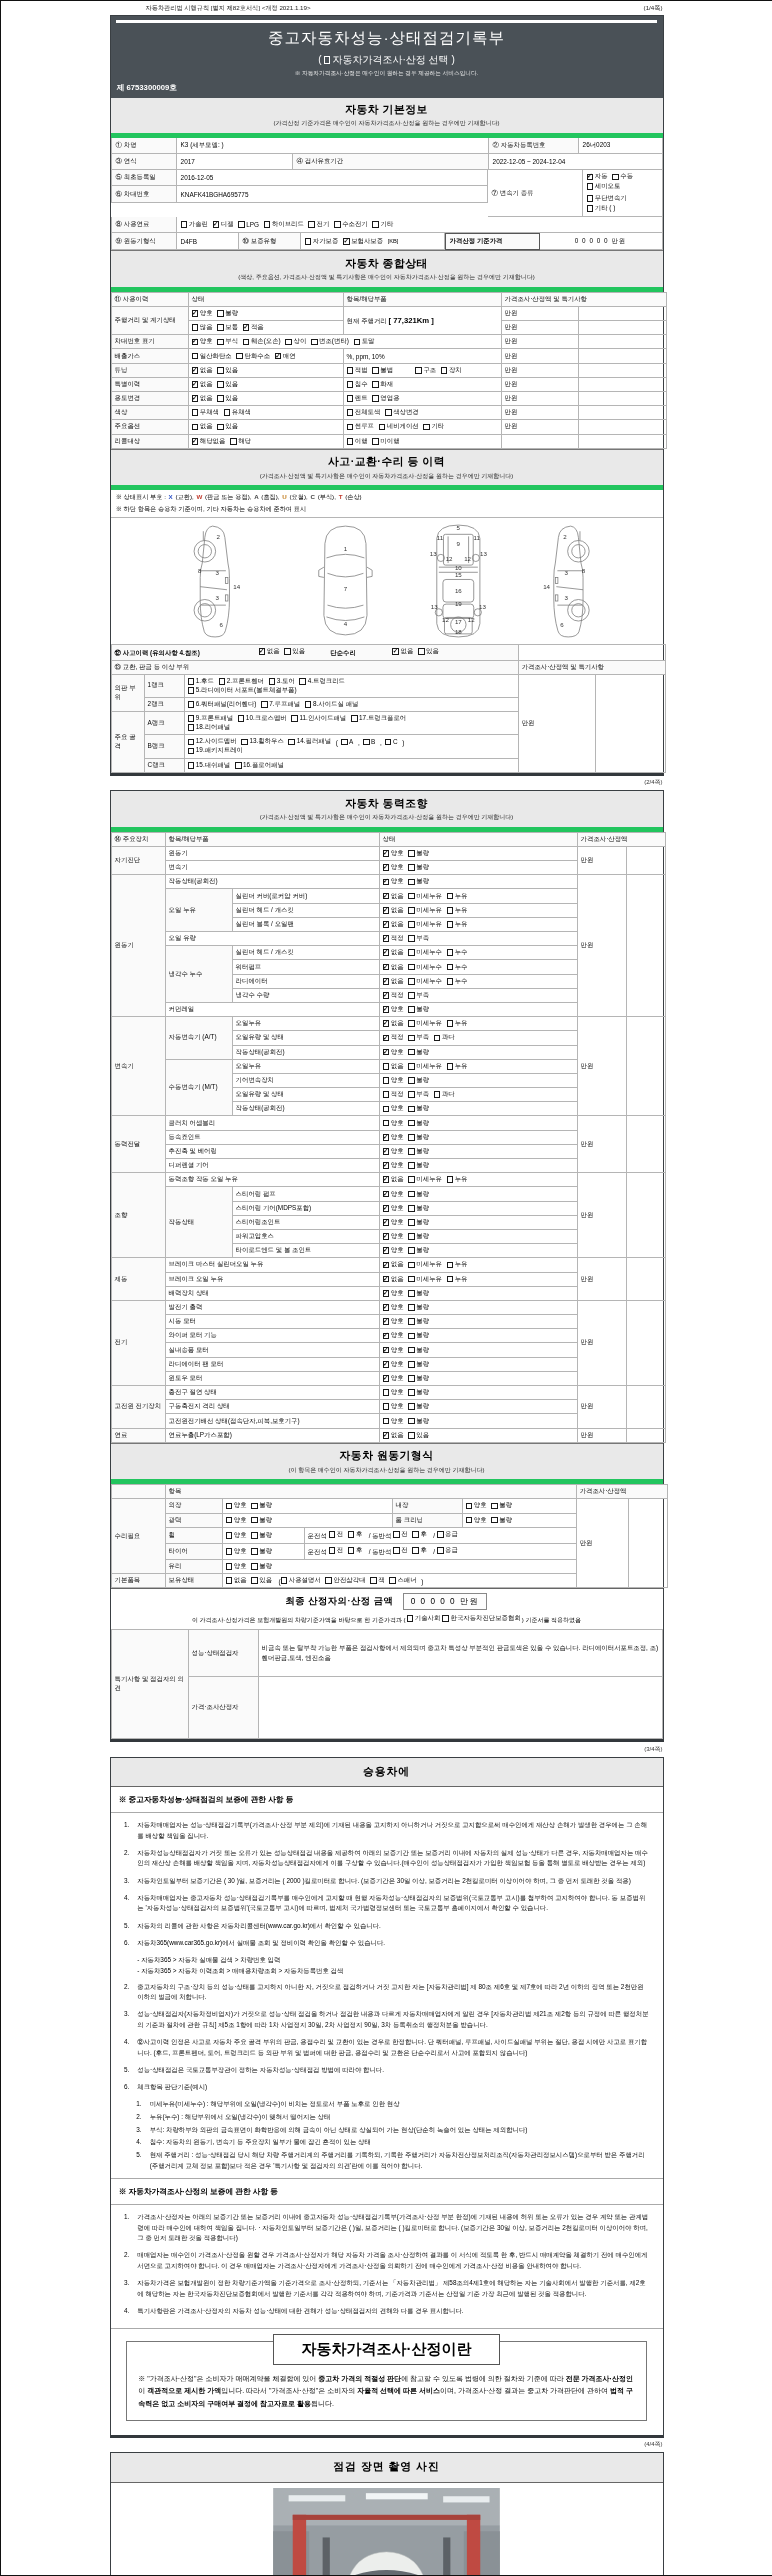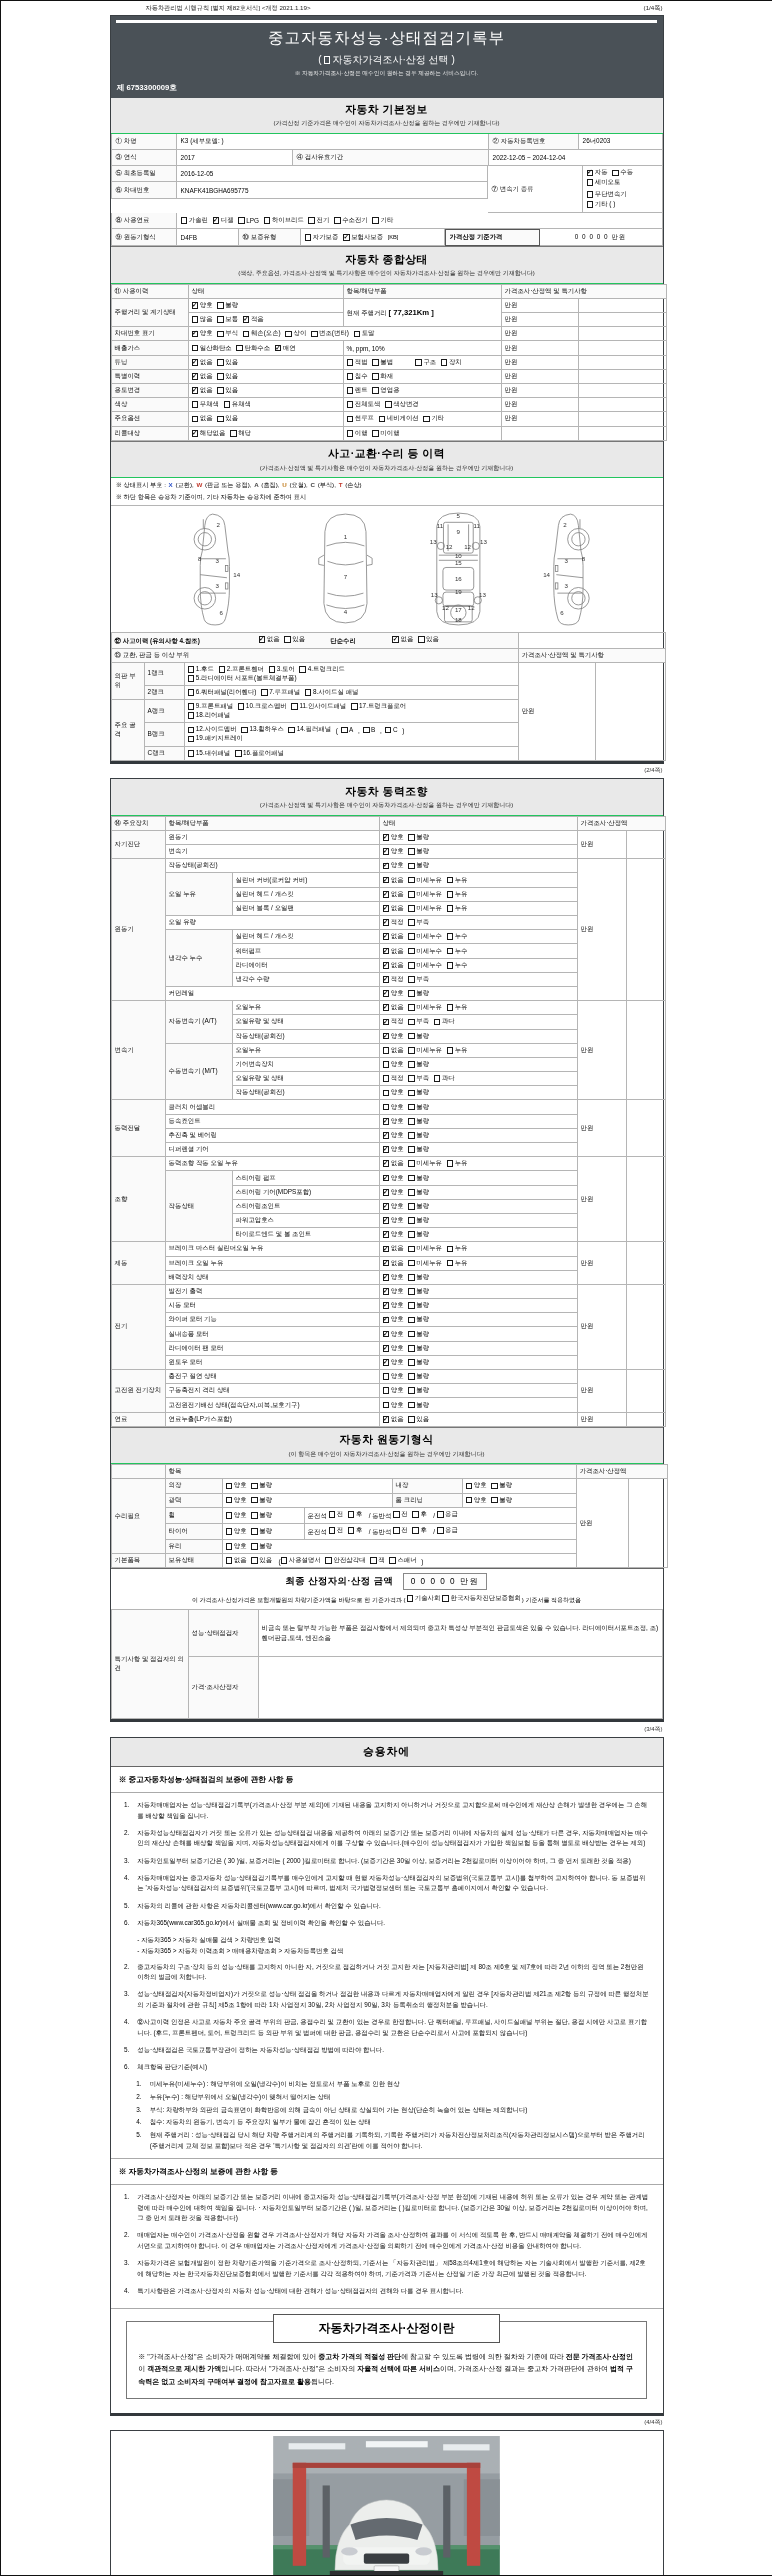--- a/index.html
+++ b/index.html
@@ -13,21 +13,21 @@
   
   .dark-head { background:#4a5157; color:#fff; padding:3.1px 4.1px 4.1px; }
   .whiteline { height:2.6px; background:#fff; margin:1px 1px 5.2px; }
   .dh-title { text-align:center; font-size:15.5px; font-weight:normal; letter-spacing:1px; }
   .dh-sub { text-align:center; font-size:10px; margin-top:4.1px; }
   .dh-sub .fullbox { display:inline-block; width:6.7px; height:7.7px; background:#fff; position:relative; vertical-align:-1px; margin:0 2.1px; }
   .dh-sub .fullbox i { position:absolute; inset:1px; background:#4a5157; display:block; }
   .dh-note { text-align:center; font-size:5.7px; margin-top:3.1px; color:#eee; }
   .dh-docno { font-size:7.7px; font-weight:bold; margin-top:5.2px; padding-left:2.1px; }
 
-  .sec-head { background:#e9e9e9; border-bottom:1px solid #22c55e; text-align:center; padding:5.2px 0 4.6px; }
+  .sec-head { background:#e9e9e9; border-bottom:5px solid #22c55e; text-align:center; padding:5.2px 0 4.6px; }
   .sec-head .t { font-size:10.8px; font-weight:bold; letter-spacing:0.5px; }
   .sec-head .s { font-size:6px; margin-top:2.6px; color:#222; }
 
   table.grid { width:100%; border-collapse:collapse; table-layout:fixed; }
   table.grid td, table.grid th { border:0.5px solid #b5b5b5; font-size:6.4px; padding:2.1px 3.1px; vertical-align:middle; text-align:left; font-weight:normal; }
   table.grid .lab { background:#fafafa; }
   td.price { text-align:right; padding-right:5.2px; }
   td.center { text-align:center; }
   .thickt { border-top:1px solid #777 !important; }
 
@@ -61,21 +61,21 @@
   .notice-subhead { font-size:7.7px; font-weight:bold; padding:7.2px 8.2px; border-bottom:0.5px solid #aaa; }
   .notice-body { padding:7.2px 13.4px 5.2px; }
   .nitem { display:flex; font-size:6.4px; line-height:1.65; margin-bottom:6.7px; }
   .nitem .no { width:13.4px; flex:0 0 auto; }
   .nitem .tx { flex:1; }
   .nsub { margin-left:13.4px; font-size:6.4px; line-height:1.65; }
   .nitem.sub2 { margin-left:12.4px; margin-bottom:2.1px; }
 
   .pricebox-wrap { border-top:0.5px solid #aaa; padding:11.3px 15.5px 13.4px; }
   .pricebox { border:0.5px solid #777; padding:9.3px 11.3px 10.3px; }
-  .pricebox-title { width:227px; margin:-17.5px auto 8.2px; border:1px solid #555; background:#fff; text-align:center; font-size:12px; font-weight:bold; padding:5.2px 0; }
+  .pricebox-title { width:227px; margin:-17.5px auto 8.2px; border:1px solid #555; background:#fff; text-align:center; font-size:15px; font-weight:bold; padding:5.2px 0; }
   .pricebox-text { font-size:7px; line-height:1.75; }
 
   
   .photo-sec-head { background:#e9e9e9; border-bottom:1px solid #666; text-align:center; padding:7.2px 0; font-size:10.8px; font-weight:bold; letter-spacing:1px; }
   .photo-area { padding:5.2px 0 3.1px; text-align:center; }
   .photo { display:block; margin:0 auto 3.1px; }
 
   svg text { font-family:"Liberation Sans", sans-serif; }
 </style>
 </head>
@@ -1437,20 +1437,21 @@
       <div class="pricebox-wrap">
         <div class="pricebox">
           <div class="pricebox-title">자동차가격조사·산정이란</div>
           <div class="pricebox-text" id="pricebox-text">※ "가격조사·산정"은 소비자가 매매계약을 체결함에 있어 <b>중고차 가격의 적절성 판단</b>에 참고할 수 있도록 법령에 의한 절차와 기준에 따라 <b>전문 가격조사·산정인</b>이 <b>객관적으로 제시한 가액</b>입니다. 따라서 "가격조사·산정"은 소비자의 <b>자율적 선택에 따른 서비스</b>이며, 가격조사·산정 결과는 중고차 가격판단에 관하여 <b>법적 구속력은 없고 소비자의 구매여부 결정에 참고자료로 활용</b>됩니다.</div>
         </div>
       </div>
     </div>
     <div class="pagemark">(4/4쪽)</div>
 
     <div class="sheet">
+      <div class="photo-sec-head">점검 장면 촬영 사진</div>
       <div class="photo-area">
 
         <svg class="photo" width="227" height="170" viewBox="0 0 440 330">
           <rect width="440" height="72" fill="#aab0b4"></rect>
           <rect x="30" y="14" width="110" height="12" fill="#e8ecee"></rect>
             <rect x="180" y="10" width="120" height="12" fill="#f2f5f6"></rect>
             <rect x="330" y="16" width="90" height="12" fill="#e8ecee"></rect>
           <rect y="72" width="440" height="140" fill="#969da2"></rect>
           <rect x="0" y="84" width="70" height="110" fill="#8a9196"></rect>
             <rect x="370" y="84" width="70" height="110" fill="#8a9196"></rect>

